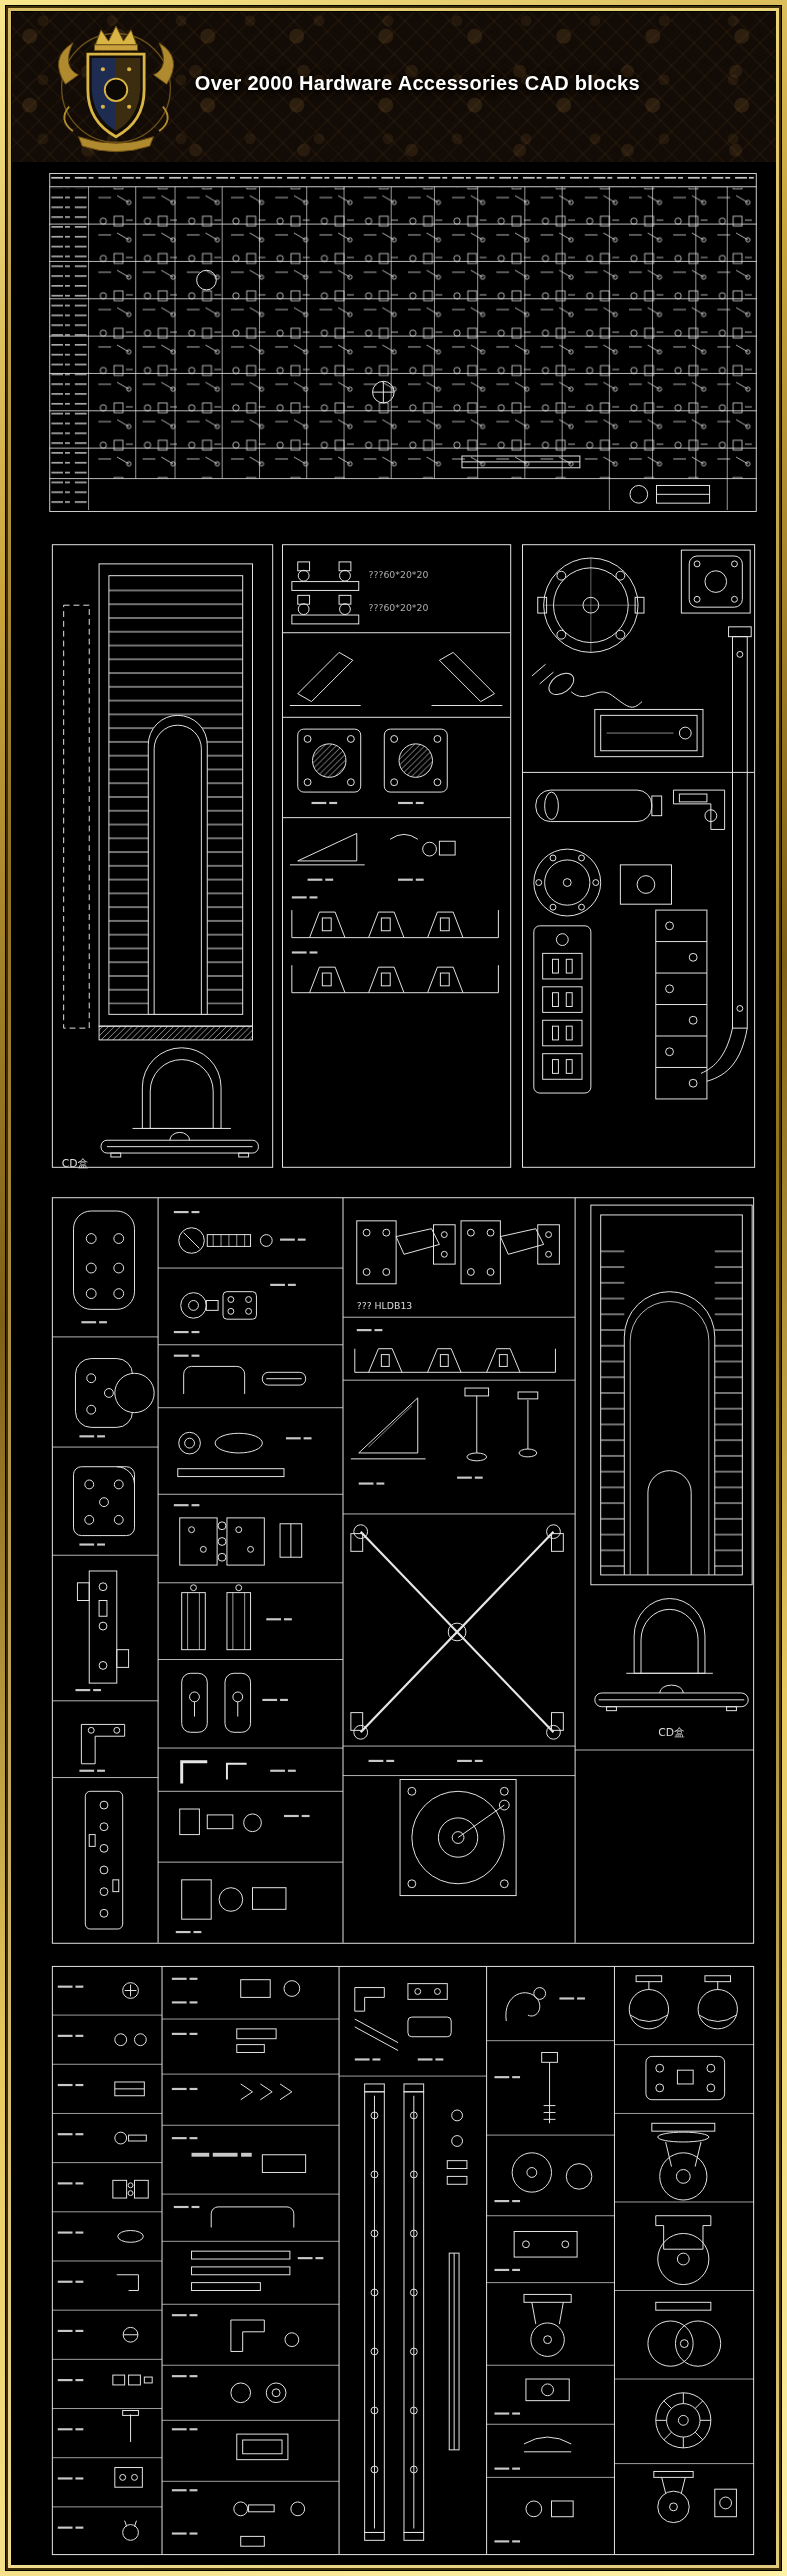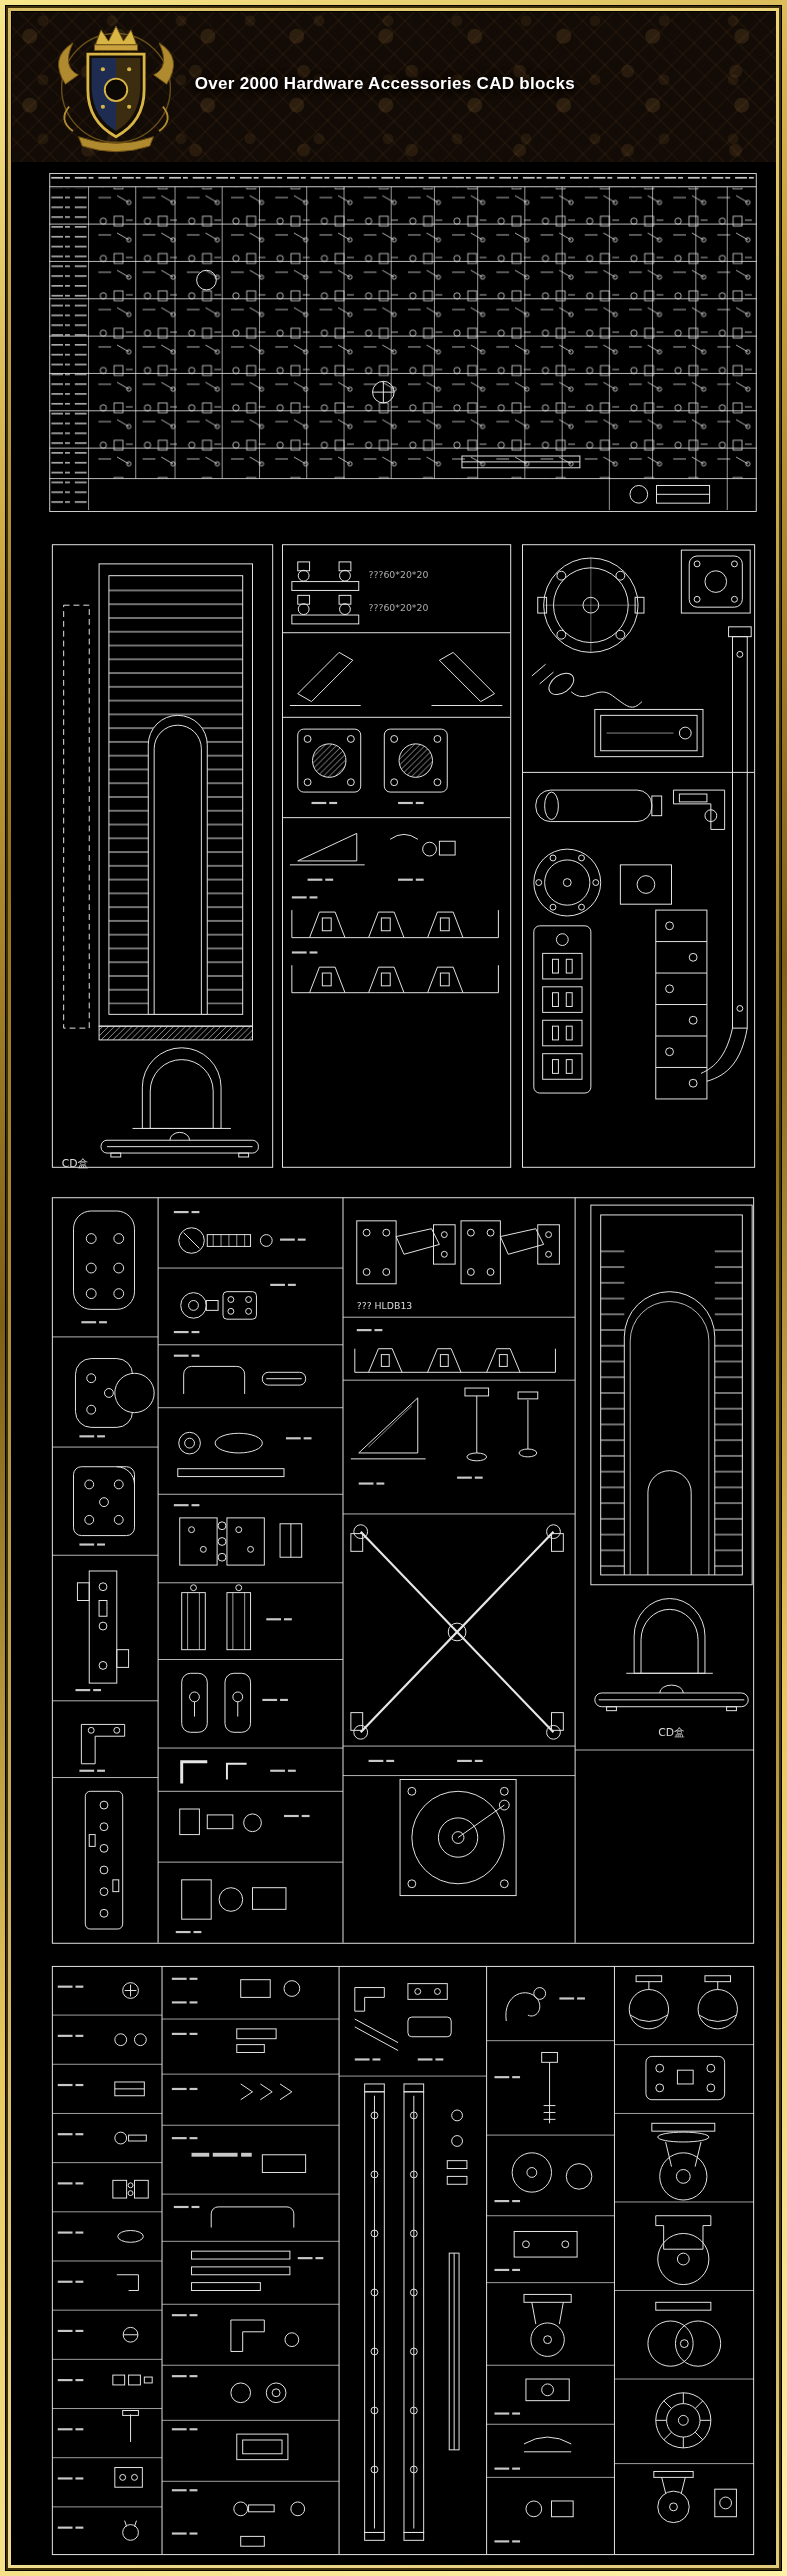--- a/index.html
+++ b/index.html
@@ -15,21 +15,21 @@
   .header{position:absolute;left:11.8px;top:11.8px;width:764px;height:150px;background-color:#120b06;
     background-image:
       radial-gradient(circle at 20% 35%, rgba(140,100,45,0.22) 0 6.9px, transparent 7.9px),
       radial-gradient(circle at 70% 75%, rgba(140,100,45,0.18) 0 5.9px, transparent 6.9px),
       radial-gradient(circle at 45% 15%, rgba(140,100,45,0.15) 0 4.9px, transparent 5.9px),
       repeating-linear-gradient(45deg, rgba(110,75,30,0.10) 0 2px, transparent 2px 15.7px),
       repeating-linear-gradient(-45deg, rgba(110,75,30,0.10) 0 2px, transparent 2px 15.7px);
     background-size:89px 69px,108px 79px,69px 59px,auto,auto;}
   .crest{position:absolute;left:29.5px;top:2px;width:150px;height:146px;}
   .title{position:absolute;left:183px;top:0;height:144px;right:7.9px;display:flex;align-items:center;
-    color:#fff;font-weight:bold;font-size:17px;letter-spacing:0.3px;
+    color:#fff;font-weight:bold;font-size:20px;letter-spacing:0.3px;
     text-shadow:0 2px 3.9px rgba(0,0,0,0.95),0 0 9.8px rgba(0,0,0,0.7);}
   
   .cad{position:absolute;background:#000;}
   .cad text{fill:#dcdcdc;stroke:none;font-family:"DejaVu Sans",sans-serif;font-size:11px;}
   .cad .small{font-size:9.5px;}
   .ft{fill:#c8c8c8;stroke:none;}
   .dim{opacity:0.78;}
 </style>
 </head>
 <body>

